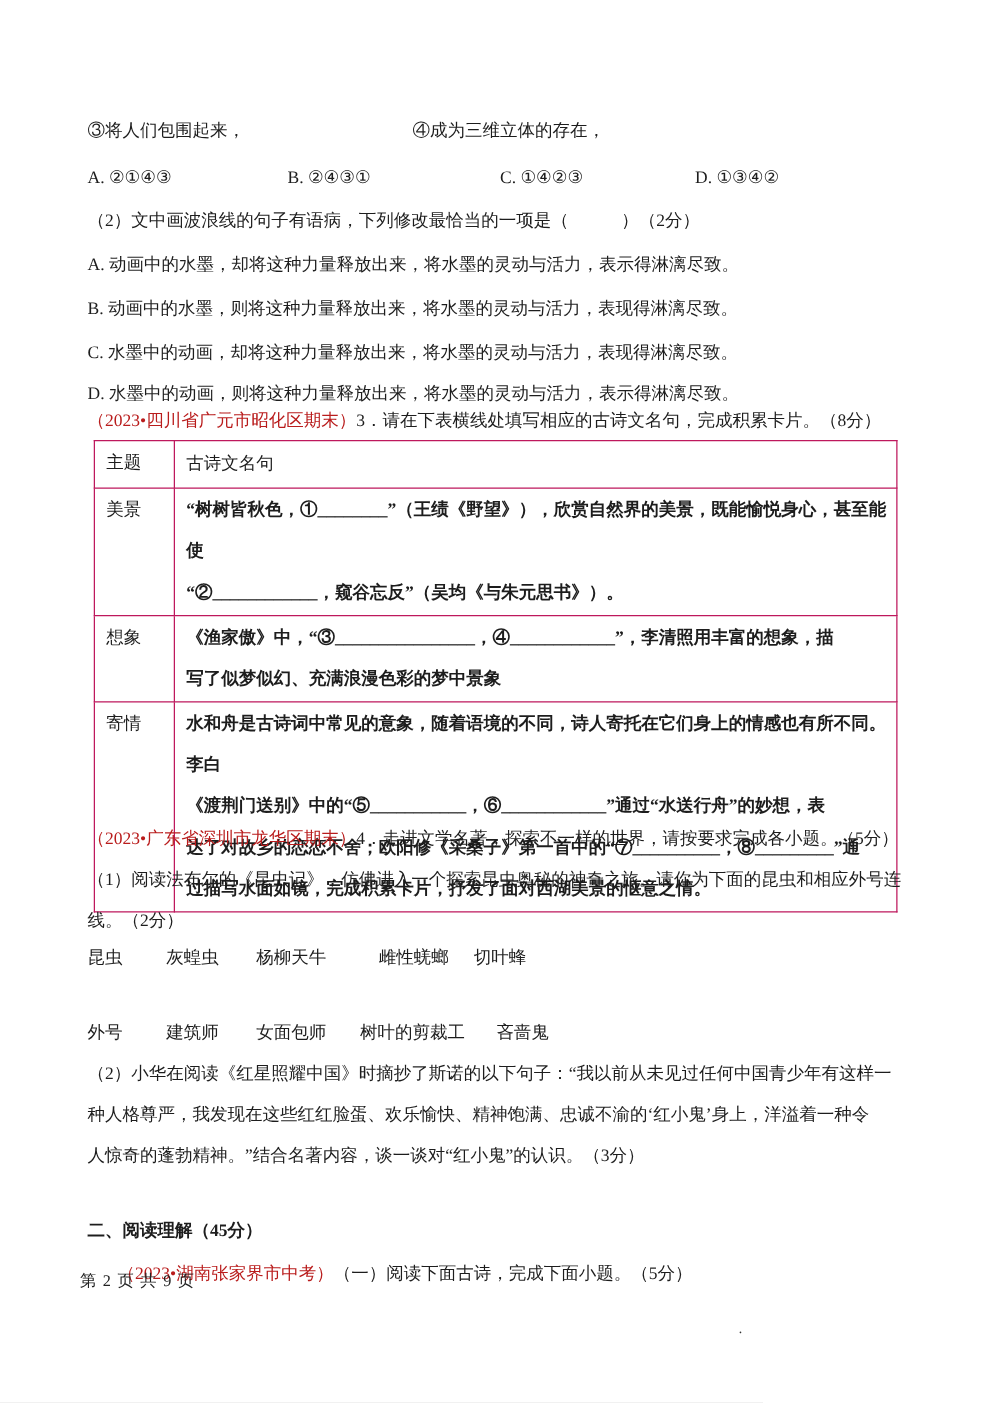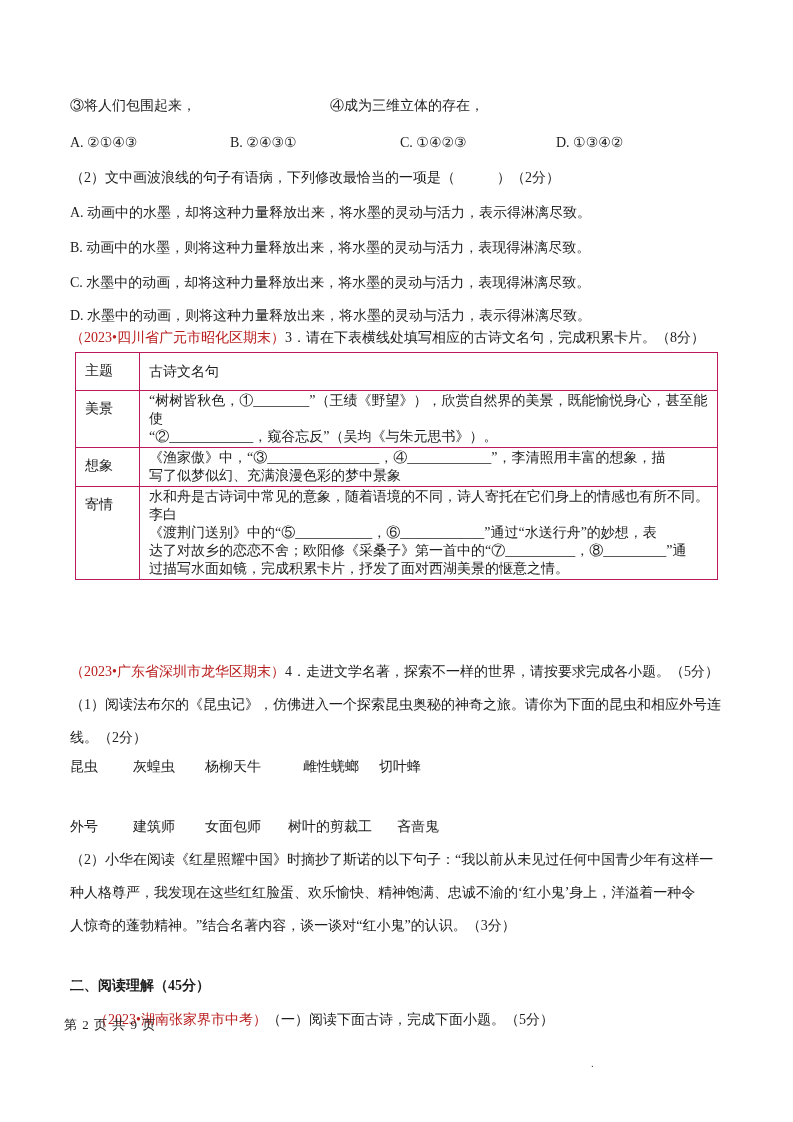--- a/index.html
+++ b/index.html
@@ -28,21 +28,21 @@
     position:absolute;left:75px;top:352px;width:643px;
     border-collapse:collapse;table-layout:fixed;
   }
   table.card td{
     border:1px solid #be185d;
     vertical-align:top;
     padding:1px 8px 1px 9px;
   }
   td.th{height:35px;line-height:35px;}
   td.theme-cell{width:46px;line-height:33px;padding-top:3px;}
-  td.content-cell span{display:block;line-height:18px;}
+  td.content-cell span{display:block;line-height:33px;font-weight:bold;}
   td.content-cell{padding-top:3px;padding-bottom:2px;}
   
   .m-label{left:0;} .m-0{left:63px;} .m-1{left:135px;} .m-2{left:233px;} .m-3{left:309px;}
   .n-0{left:63px;} .n-1{left:135px;} .n-2{left:202px;margin-left:16px;} .n-3{left:327px;}
   .footer{
     position:absolute;left:64px;top:1016px;
     font-size:13px;color:#222;letter-spacing:1px;
   }
   .stray{position:absolute;left:591px;top:1057px;font-size:11px;color:#333;}
 </style>

